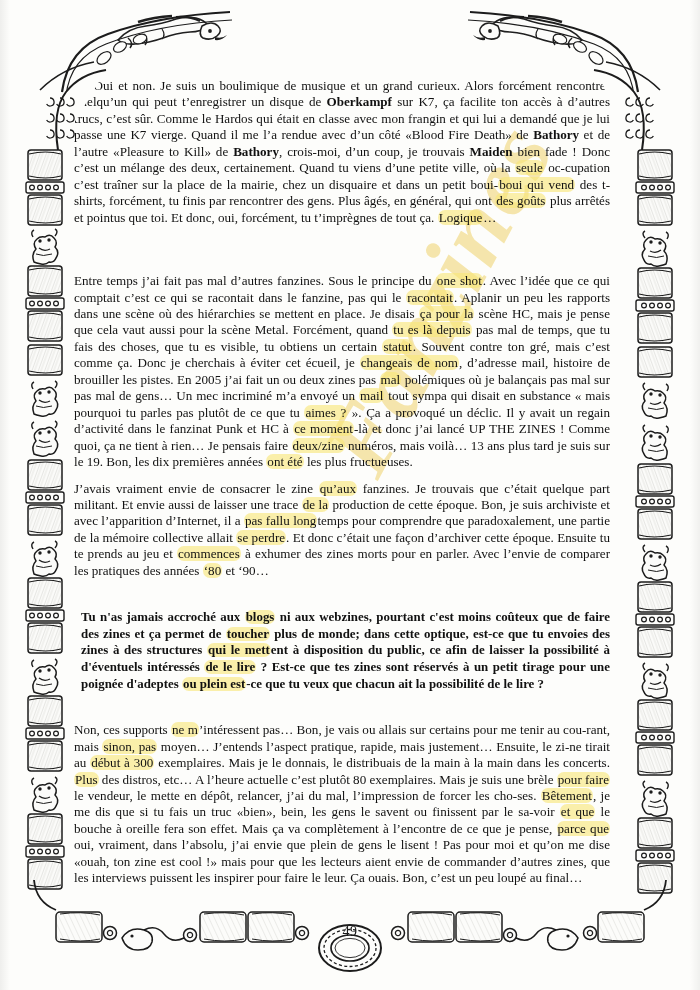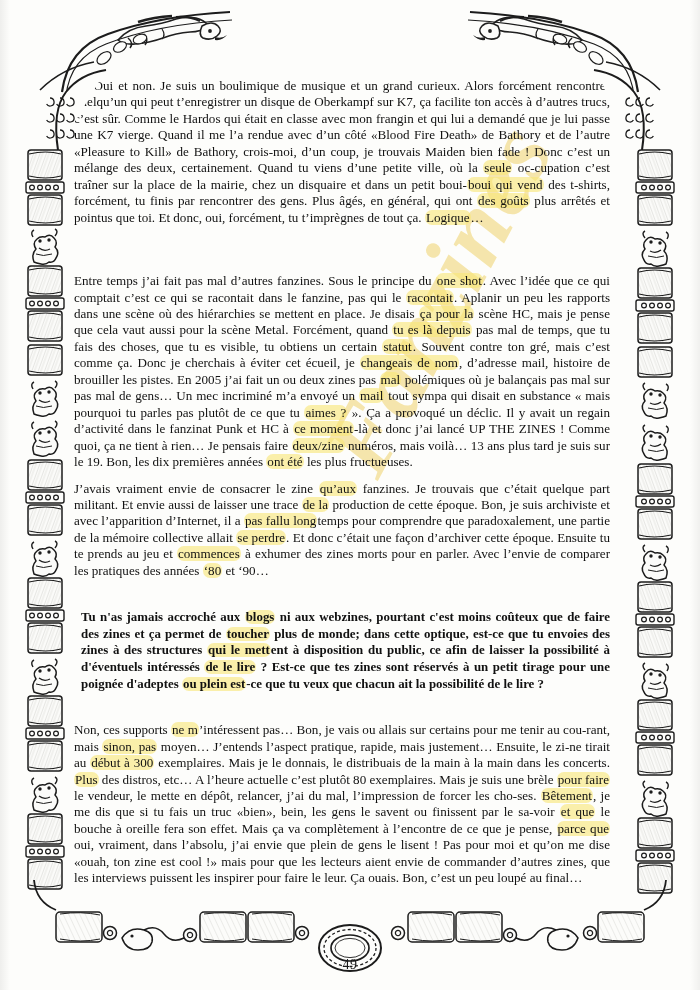--- a/index.html
+++ b/index.html
@@ -78,42 +78,42 @@
     margin: 0;
     font-weight: 700;
     font-size: 12.9px;
     line-height: 16.6px;
     text-align: justify;
     padding-left: 7px;
   }
 
   .spacer-q { height: 17px; }
 
-  b, strong { font-weight: 400; }
+  b, strong { font-weight: 700; }
 
   
   .hl {
     background: rgba(249, 231, 120, .62);
     border-radius: 7px;
     padding: 0 1px;
     box-decoration-break: clone;
     -webkit-box-decoration-break: clone;
   }
 
   
   #page-number {
     position: absolute;
     left: 50%;
     transform: translateX(-50%);
     top: 923px;
     width: 66px;
     height: 50px;
     z-index: 4;
     display: flex;
-    align-items: flex-end;
+    align-items: flex-start;
     justify-content: center;
   }
   #page-number .num {
     position: relative;
     z-index: 2;
     font-family: "Liberation Serif", "DejaVu Serif", serif;
     font-size: 14px;
     color: #1a1a1a;
     letter-spacing: .5px;
     margin-top: 1px;

